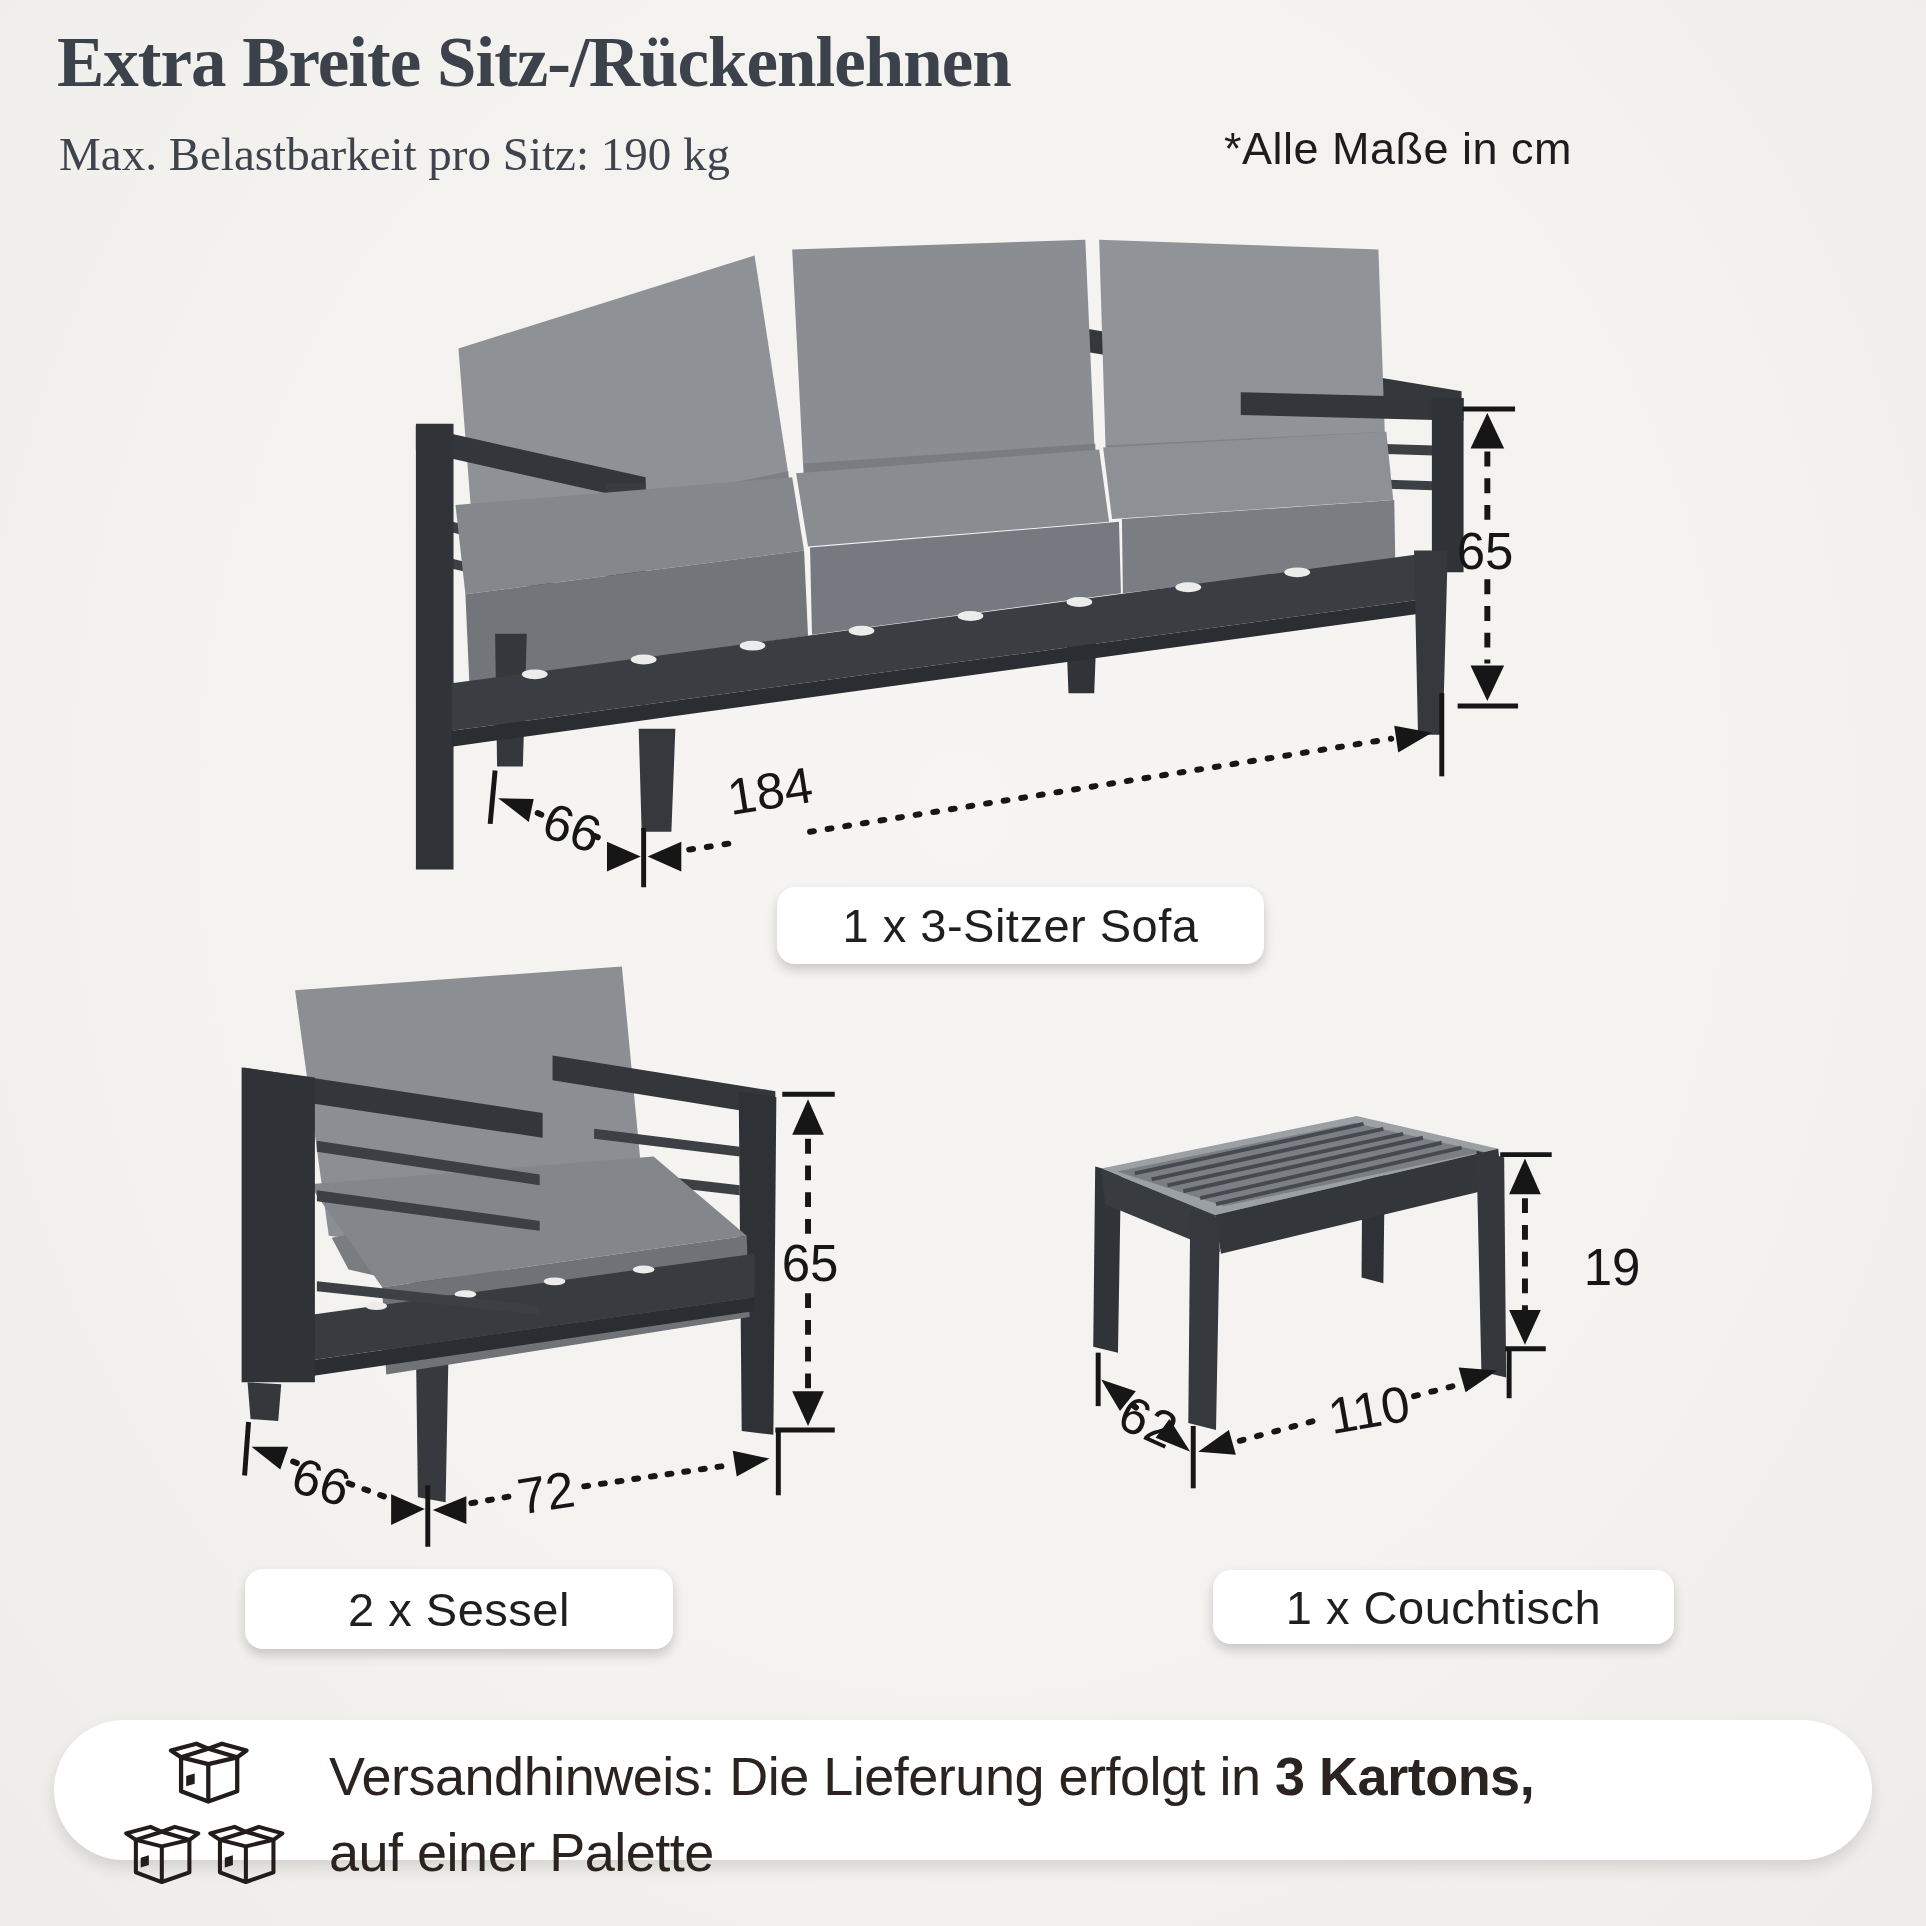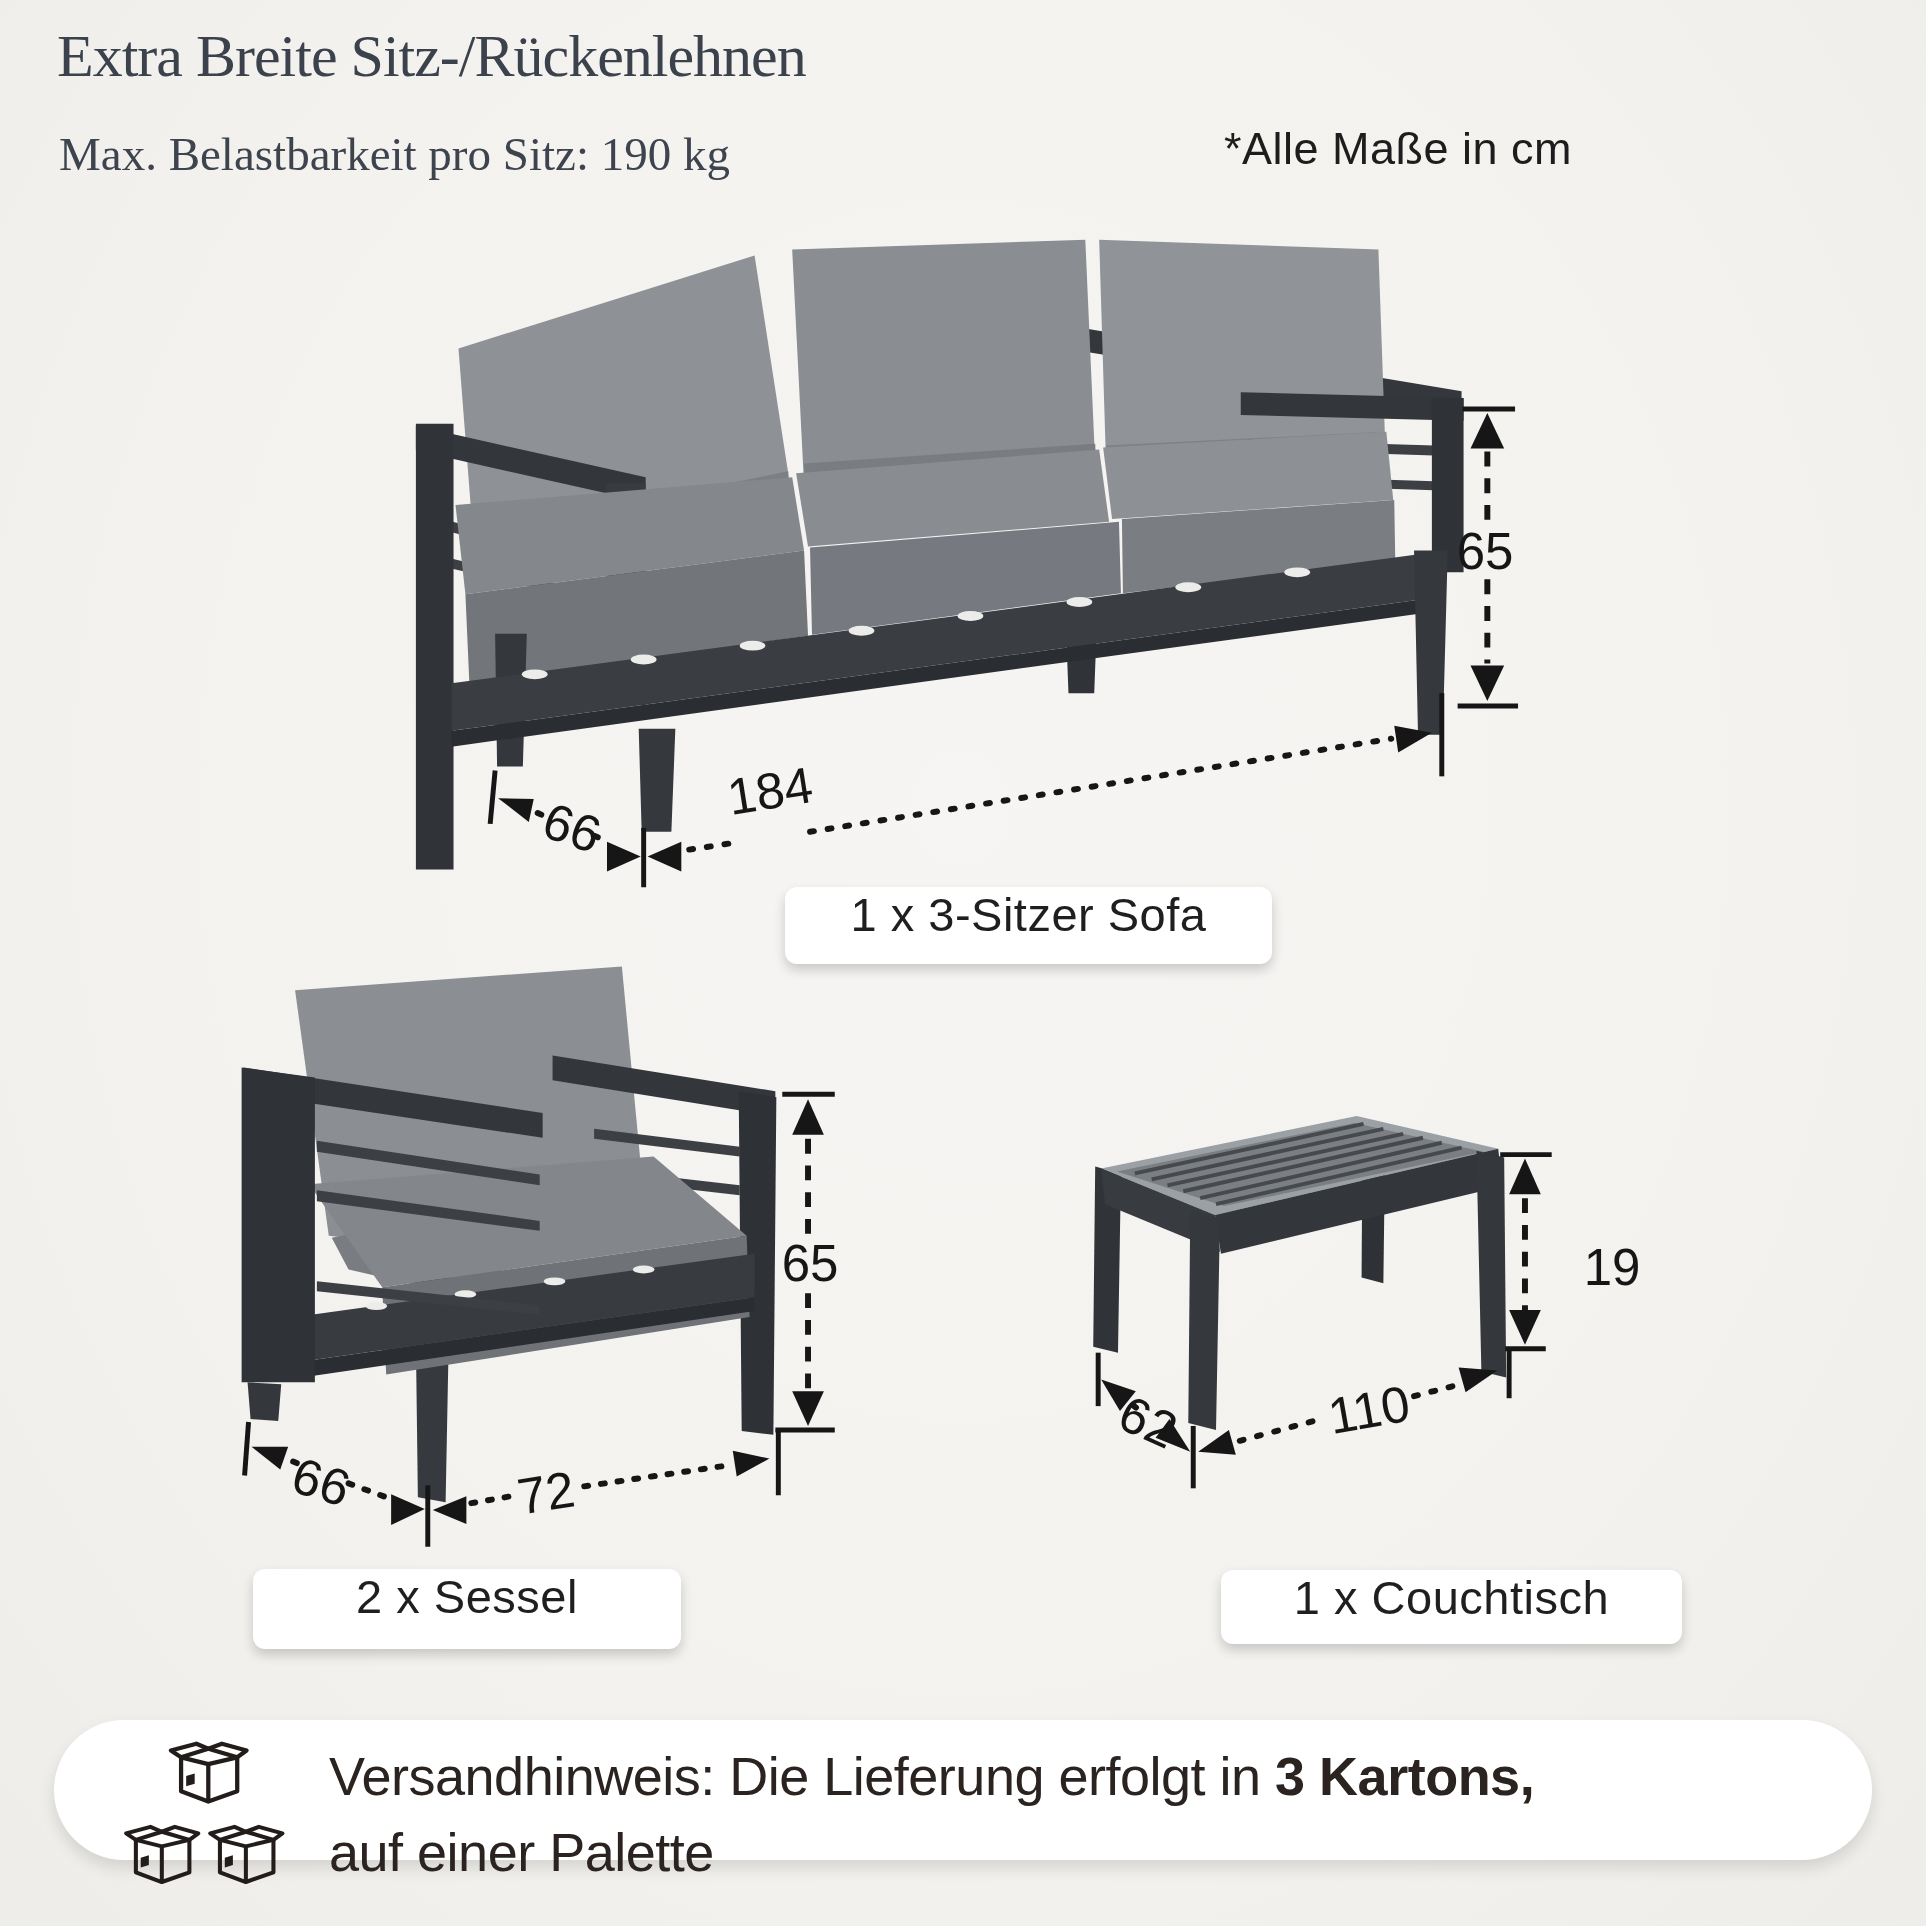--- a/index.html
+++ b/index.html
@@ -6,45 +6,45 @@
   .canvas{
     position:relative;
     width:1927px;height:1927px;
     background: radial-gradient(ellipse at 50% 42%, #f6f5f3 0%, #f3f2ef 60%, #eeede9 100%);
     font-family:"Liberation Sans", sans-serif;
     overflow:hidden;
   }
   .page-title{
     position:absolute;left:57px;top:22px;width:1485px;
     font-family:"Liberation Serif", serif;
-    font-weight:400;font-size:60px;letter-spacing:-1px;
+    font-weight:700;font-size:71px;letter-spacing:-1px;
     color:#3b424b;
   }
   .page-subtitle{
     position:absolute;left:59px;top:127px;
     font-family:"Liberation Serif", serif;
     font-weight:400;font-size:47px;color:#3d444d;
   }
   .unit-note{
     position:absolute;left:1212px;top:123px;
     font-size:45px;color:#1d1d1d;letter-spacing:0.5px;margin-left:12px;
   }
   .scene{position:absolute;left:0;top:0;}
   .dim-label{
     position:absolute;
     font-size:51px;color:#161616;
     white-space:nowrap;
     transform:translate(-50%,-50%);
   }
   .pill{
     position:absolute;
-    background:#ffffff;border-radius:12px;
+    background:#ffffff;border-radius:18px;
     box-shadow:0 6px 12px rgba(0,0,0,0.18);
-    display:flex;justify-content:center;
-    font-size:47px;color:#1f1f1f;letter-spacing:0.5px;margin-left:8px;
+    display:flex;align-items:center;justify-content:center;
+    font-size:47px;color:#1f1f1f;letter-spacing:0.5px;
   }
   .shipbar{
     position:absolute;left:54px;top:1720px;width:1818px;height:140px;
     background:#ffffff;border-radius:94px;
     box-shadow:0 8px 16px rgba(0,0,0,0.12);
   }
   .ship-icons{position:absolute;left:57px;top:5px;width:248px;height:178px;}
   .ship-text{position:absolute;left:275px;top:18px;width:1465px;
     font-size:54px;color:#2a2320;line-height:76px;letter-spacing:-0.5px;}
   .ship-text .bold{font-weight:700;}

